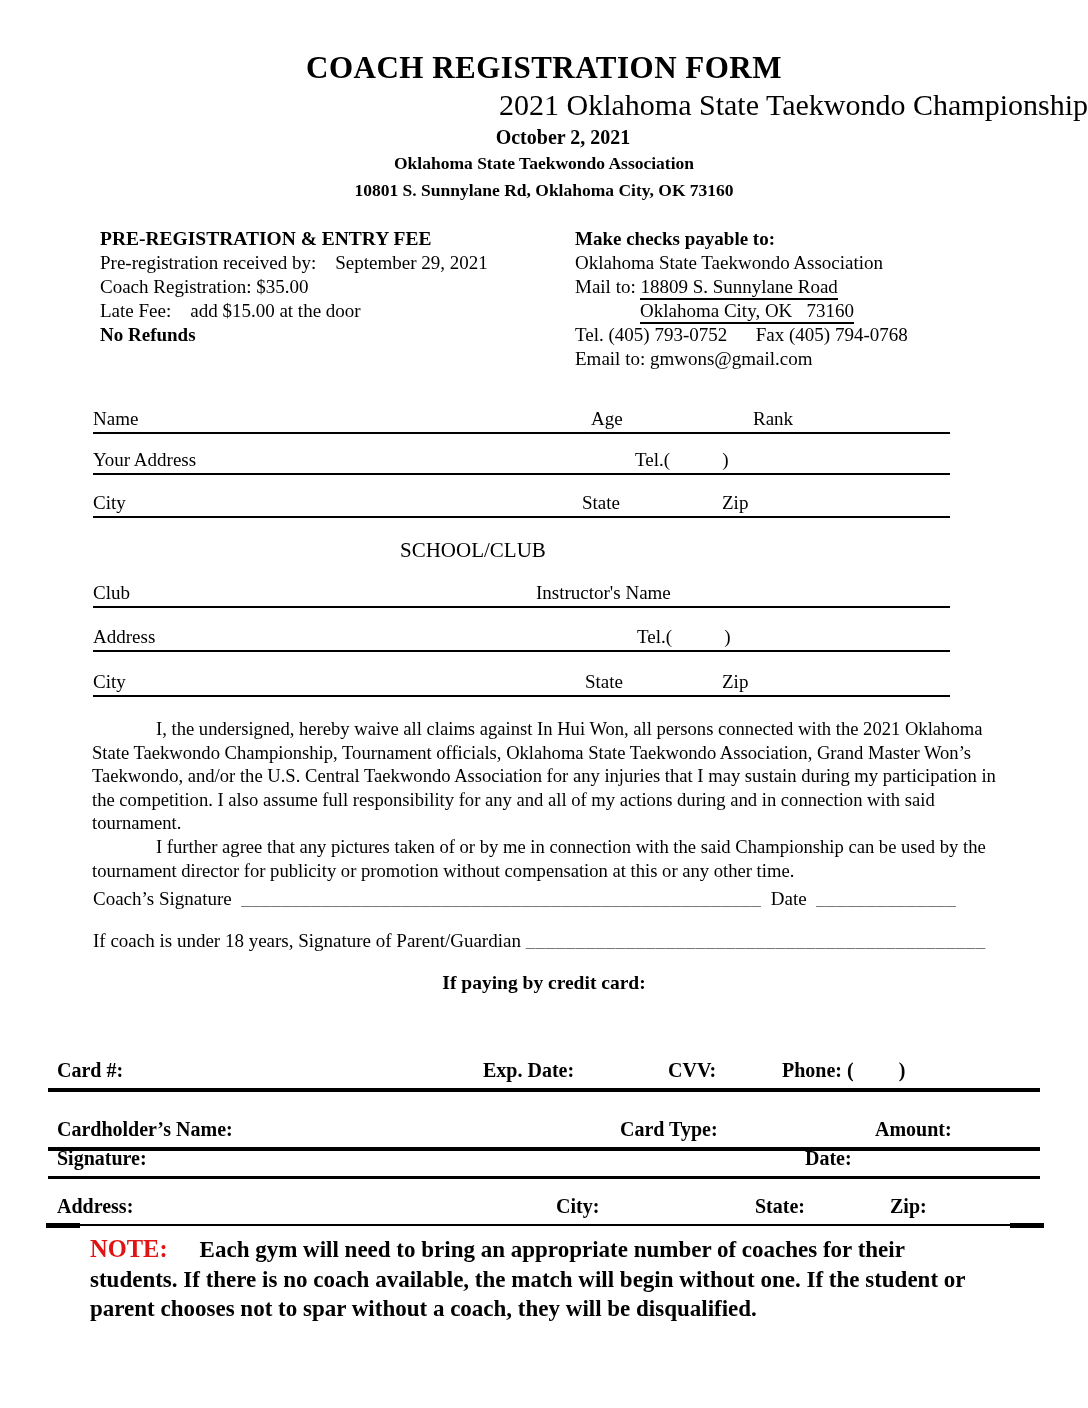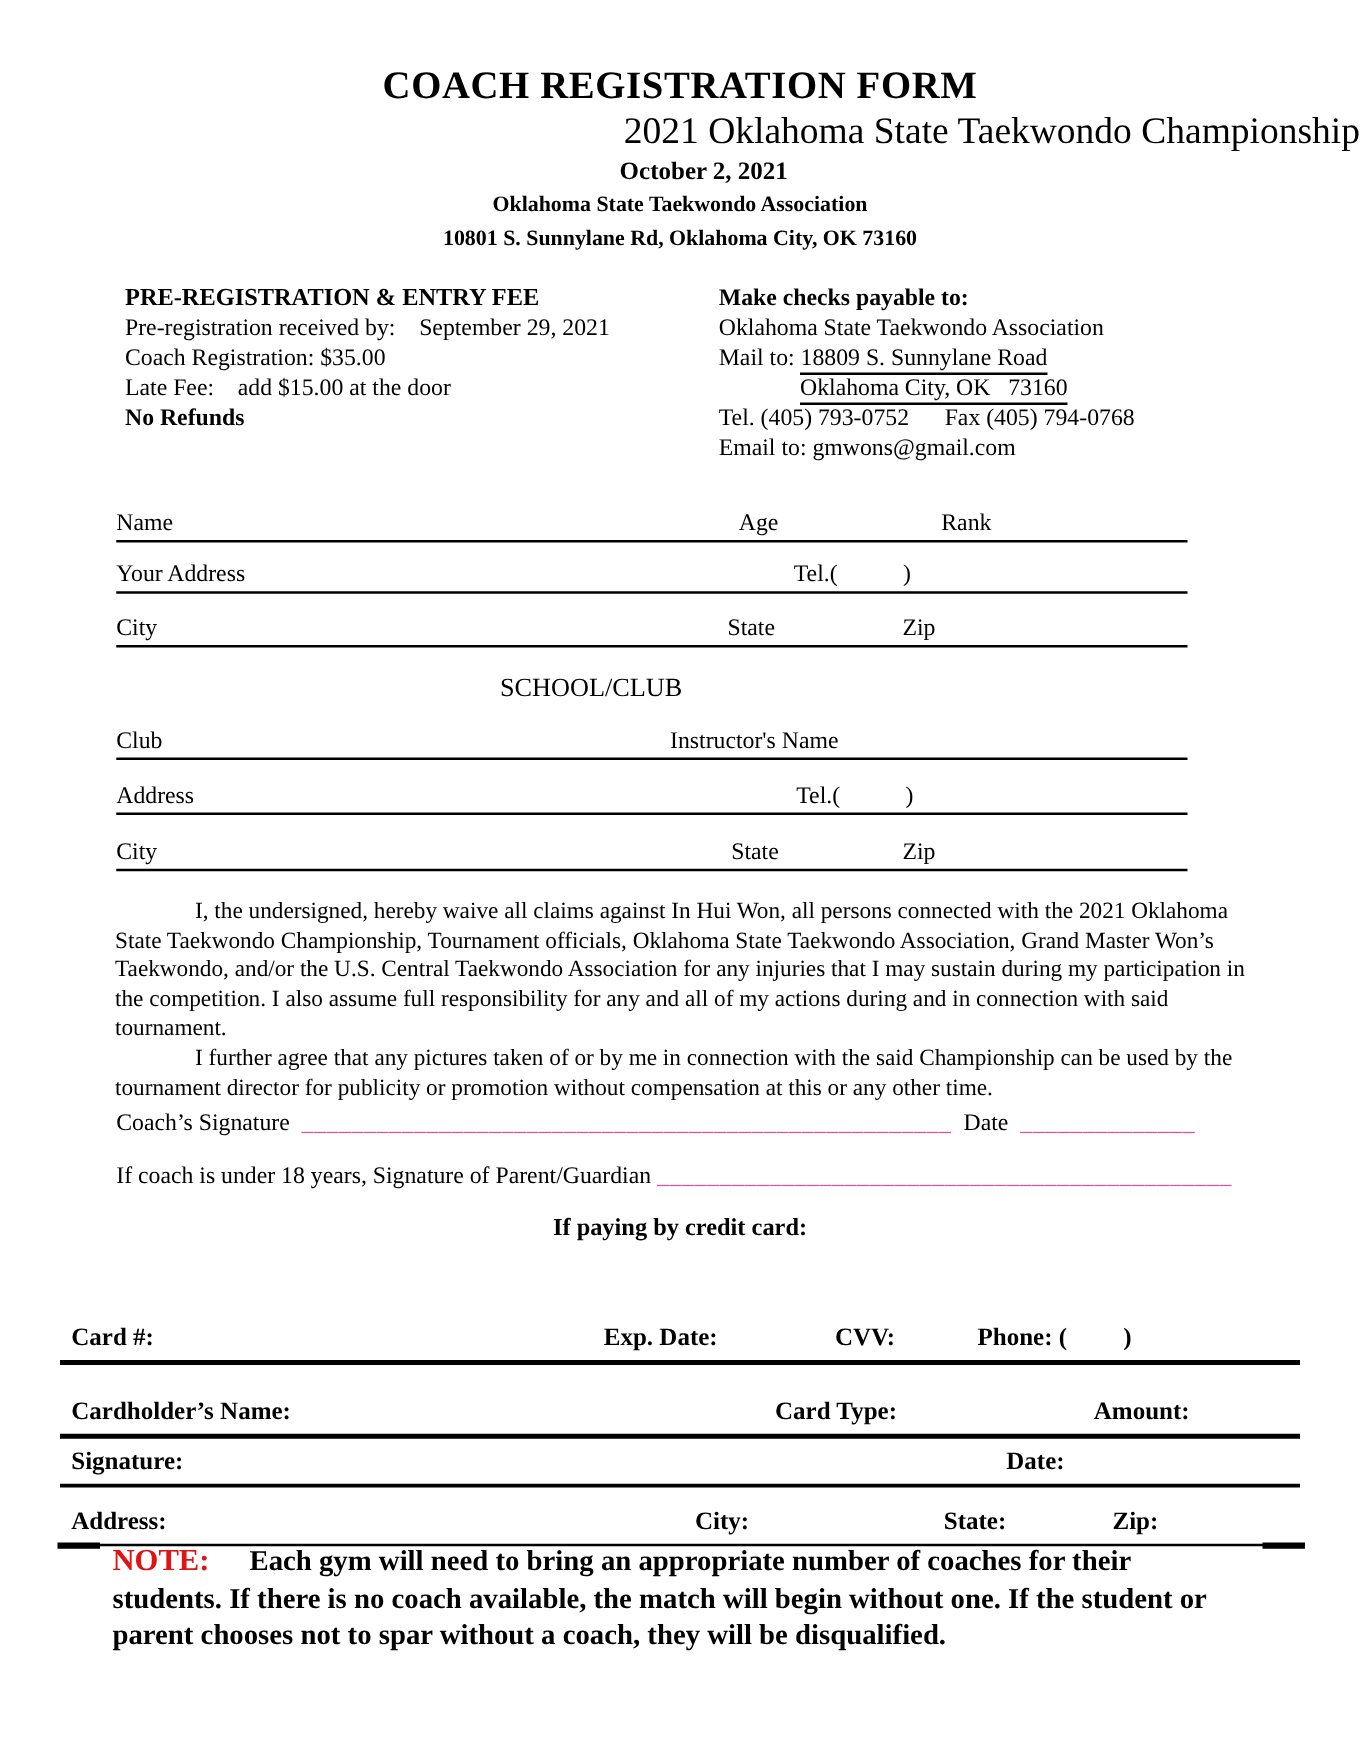--- a/index.html
+++ b/index.html
@@ -29,31 +29,31 @@
   .frow { position:absolute; left:93px; width:857px; height:30px; border-bottom:2px solid #000000; }
   .frow span { position:absolute; bottom:2px; font-size:19px; white-space:pre; }
   .school-hd { position:absolute; left:400px; top:538px; font-size:21px; }
 
   
   .waiver { position:absolute; left:92px; top:717px; width:906px; font-size:18.6px; line-height:23.6px; }
   .waiver p { text-indent:64px; }
 
   
   .sigrow { position:absolute; left:93px; font-size:19px; white-space:pre; }
-  .dash { color:#ec4899; letter-spacing:.5px;font-style:italic; }
+  .dash { color:#737373; letter-spacing:.5px;font-style:italic; }
 
   .cc-hd { top:972px; font-size:19.5px; font-weight:bold; }
 
   
   .cc { position:absolute; left:48px; top:1052px; width:992px; }
   .ccrow { position:relative; }
   .ccrow span { position:absolute; bottom:6px; font-size:20px; font-weight:bold; white-space:pre; }
   .ccr1 { height:40px; border-bottom:4px solid #000; }
   .ccr2 { height:59px; border-bottom:4px solid #000; }
-  .ccr3 { height:39px; border-bottom:3px solid #000; }
+  .ccr3 { height:28px; border-bottom:3px solid #000; }
   .ccr4 { height:47px; border-bottom:2px solid #000; }
   .ccr4::before, .ccr4::after { content:""; position:absolute; bottom:-4px; width:34px; height:5px; background:#000; }
   .ccr4::before { left:-2px; } .ccr4::after { right:-4px; }
 
   
   .note { position:absolute; left:90px; top:1234px; width:880px; font-size:23px; font-weight:bold; line-height:29.5px; }
   .note .nlabel { font-size:24.5px; padding-right:32px; }
 </style>
 </head>
 <body>

